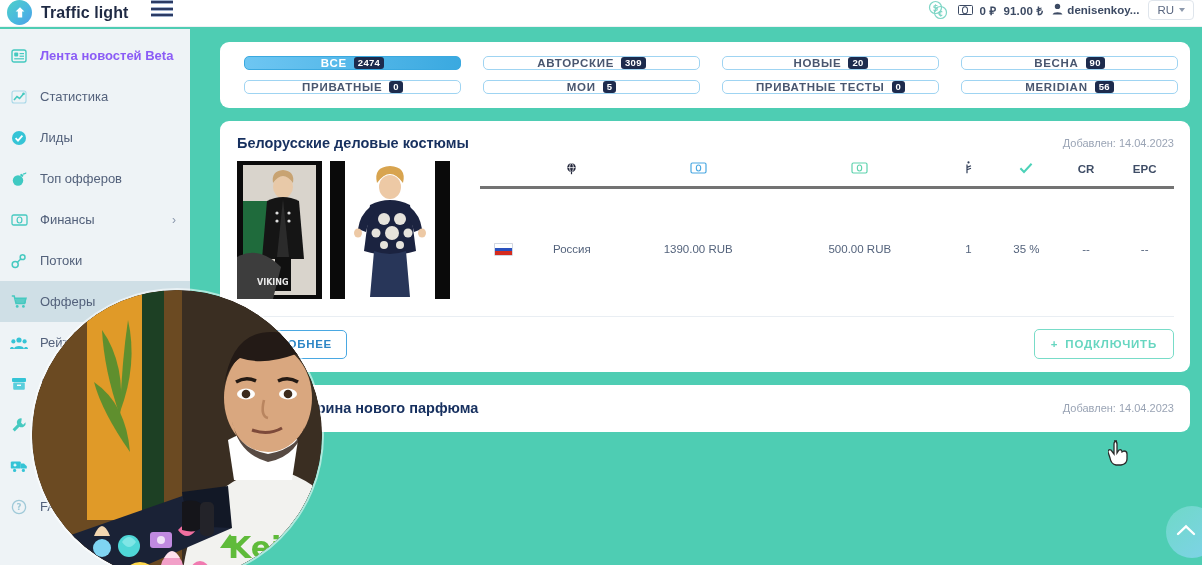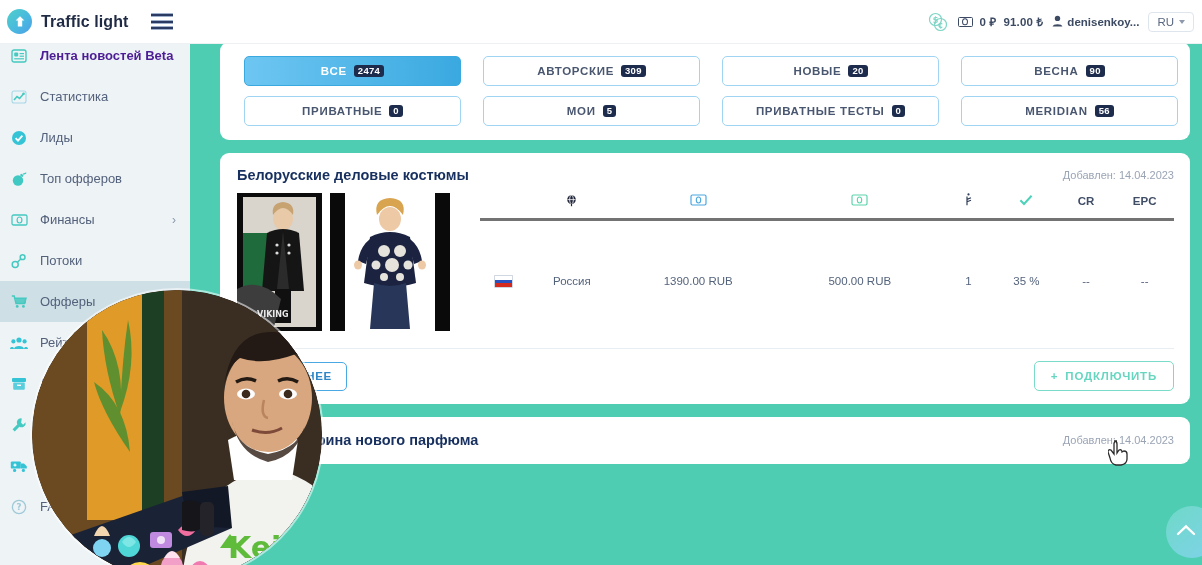--- a/index.html
+++ b/index.html
@@ -7,23 +7,23 @@
     width: 1202px; height: 565px;
     overflow: hidden;
     font-family: "Liberation Sans", sans-serif;
     background: #4ecdb3;
   }
   .app { position: relative; width: 1202px; height: 565px; }
 
   
   .header {
     position: absolute; top: 0; left: 0;
-    width: 1202px; height: 44px;
+    width: 1202px; height: 27px;
     background: #ffffff;
-    display: flex; align-items: center;
+    display: flex; align-items: flex-start;
     border-bottom: 1px solid #eef1f4;
     z-index: 20;
   }
   .logo-wrap { display: flex; align-items: center; padding-left: 7px; }
   .logo-mark {
     width: 25px; height: 25px; border-radius: 50%;
     background: linear-gradient(135deg, #4fd0c9 0%, #49b7e0 60%, #4f9ee8 100%);
     display: flex; align-items: center; justify-content: center;
     flex: 0 0 auto;
   }
@@ -77,21 +77,21 @@
     width: 190px; height: 536px;
     background: #eef3f6;
     padding-top: 6px;
     z-index: 15;
   }
   .nav-item {
     display: flex; align-items: center; height: 41px;
     padding-left: 8px; color: #53617b; font-size: 13px; cursor: pointer;
     position: relative;
   }
-  .nav-item.bold { font-weight: 700; color: #4c1d95; }
+  .nav-item.bold { font-weight: 700; color: #8b5cf6; }
   .nav-item.active { background: #cfdfe6; }
   .nav-ico {
     width: 22px; height: 20px; flex: 0 0 22px; margin-right: 10px;
     display: flex; align-items: center; justify-content: center;
     color: #46c9c0;
   }
   .nav-label { white-space: nowrap; }
   .nav-arrow { margin-left: auto; margin-right: 14px; color: #8a97ac; font-size: 12px; }
 
   
@@ -105,21 +105,21 @@
     background: #ffffff; border-radius: 9px;
     margin: 13px 12px 0 30px;
   }
   
   .filters { padding: 14px 12px 14px 12px; }
   .filter-grid {
     display: grid; grid-template-columns: repeat(4, 1fr);
     gap: 10px 10px;
   }
   .chip {
-    height: 30px; border-radius: 5px; border: 1px solid #9fd4f2;
+    height: 14px; border-radius: 5px; border: 1px solid #9fd4f2;
     display: flex; align-items: center; justify-content: center; gap: 7px;
     font-size: 11.5px; font-weight: 700; letter-spacing: .7px;
     color: #49566f; background: #fff; cursor: pointer; margin-left: 12px;
   }
   .chip.active {
     background: linear-gradient(90deg,#6ec6f2 0%, #3aa9e0 100%);
     border-color: #3aa9e0; color: #ffffff;
   }
   .chip .badge {
     background: #1d2b4d; color: #fff; font-size: 9.5px; font-weight: 700;

